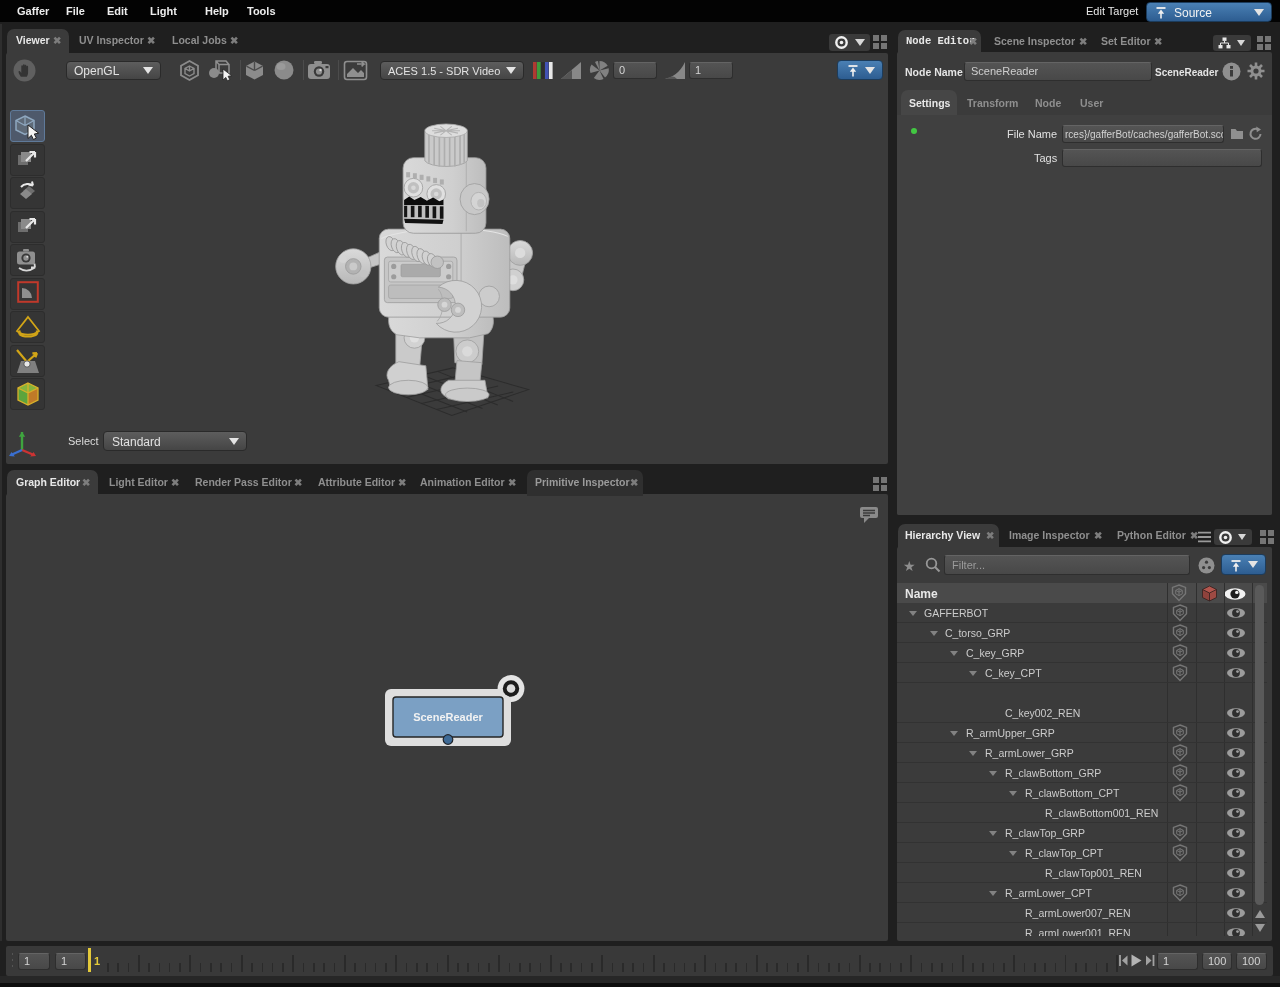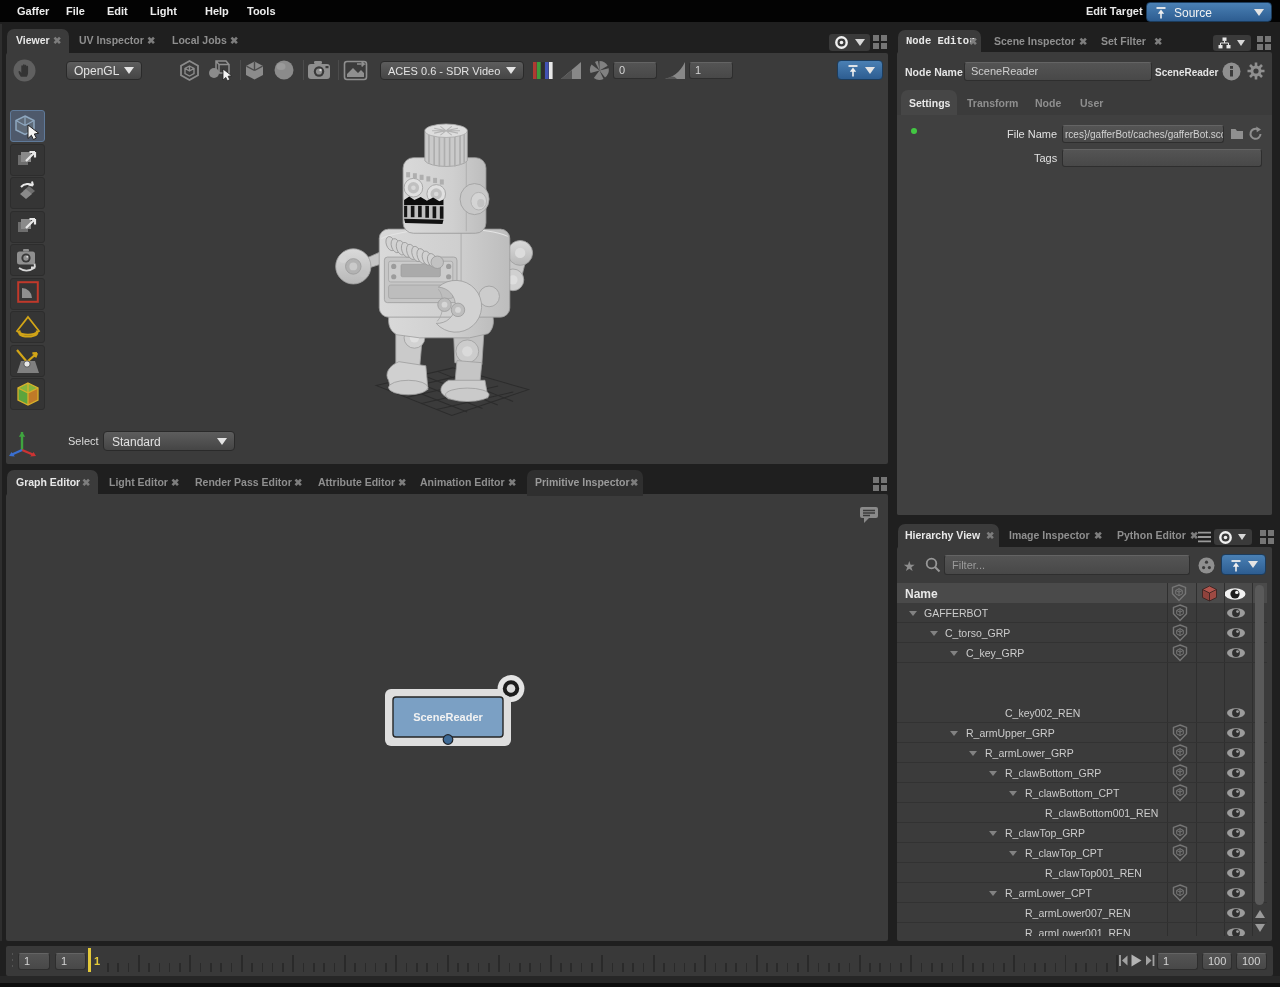--- a/index.html
+++ b/index.html
@@ -26,21 +26,21 @@
 </head>
 <body>
 
 <div id="menubar">
   <span style="left:17px">Gaffer</span>
   <span style="left:66px">File</span>
   <span style="left:107px">Edit</span>
   <span style="left:150px">Light</span>
   <span style="left:205px">Help</span>
   <span style="left:247px">Tools</span>
-  <span style="left:1086px; font-weight:bold; color:#e8e8e8;">Edit Target</span>
+  <span style="left:1086px; font-weight:normal; color:#e8e8e8;">Edit Target</span>
 </div>
 <div class="bluebtn" style="left:1146px; top:2px; width:126px; height:20px;">
   <svg class="abs" style="left:7px; top:3px;" width="14" height="14" viewBox="0 0 14 14">
       <path d="M2.5 2 H11.5" stroke="#f0f0f0" stroke-width="1.8"></path>
       <path d="M7 5.5 V12.5" stroke="#f0f0f0" stroke-width="1.6"></path>
       <path d="M7 3.5 L3.8 7.8 H10.2 Z" fill="#f0f0f0"></path>
     </svg>
   <span style="position:absolute; left:27px; top:3px; font-size:12px; color:#f2f2f2;">Source</span>
   <span class="arr"></span>
 </div>
@@ -64,21 +64,21 @@
     <div style="left:0;top:0"></div>
     <div style="left:8px;top:0"></div>
     <div style="left:0;top:8px"></div>
     <div style="left:8px;top:8px"></div>
   </div>
 
 <svg class="abs" style="left:13px; top:59px;" width="23" height="23" viewBox="0 0 23 23">
     <circle cx="11.5" cy="11.5" r="11" fill="#606060"></circle>
 <path d="M7.8 17.8 C6.8 16.2 5.2 13.6 5.6 12.6 C6 11.8 7 12 7.6 13 L8.3 14 L8.3 7.4 C8.3 5.9 10 5.9 10 7.4 L10 6.3 C10 4.8 11.7 4.8 11.7 6.3 L11.7 6.7 C11.7 5.3 13.4 5.3 13.4 6.8 L13.4 7.7 C13.4 6.5 15.1 6.5 15.1 7.9 L15.1 13.5 C15.1 15.3 14.6 16.6 13.8 17.8 Z" fill="#343434"></path>
   </svg>
-<div class="drop" style="left:66px; top:61px; width:76px; height:19px;">
+<div class="drop" style="left:66px; top:61px; width:95px; height:19px;">
     <span style="position:absolute; left:7px; top:2px;">OpenGL</span>
     <span class="arr"></span>
   </div>
 <svg class="abs" style="left:178px; top:59px;" width="23" height="23" viewBox="0 0 23 23">
   <path d="M11.5 2 L20 6.7 V16.3 L11.5 21 L3 16.3 V6.7 Z" fill="none" stroke="#8b8b8b" stroke-width="1.8"></path>
   <path d="M11.5 7 L16 9.4 V14.6 L11.5 17 L7 14.6 V9.4 Z M11.5 7 V12 M7 9.4 L11.5 12 L16 9.4" fill="none" stroke="#8b8b8b" stroke-width="1.4"></path>
 </svg>
 <svg class="abs" style="left:206px; top:58px;" width="28" height="26" viewBox="0 0 28 26">
   <path d="M10 3 L20 3 L23 6.5 L23 15 L13 15 L10 11.5 Z M10 3 L13 6.5 L13 15 M13 6.5 L23 6.5" fill="none" stroke="#909090" stroke-width="1.5"></path>
   <circle cx="8" cy="15" r="5" fill="#8b8b8b"></circle>
@@ -102,21 +102,21 @@
     <circle cx="13.5" cy="10" r="1.2" fill="#dadada"></circle>
   <rect x="18.5" y="6" width="3" height="2.2" fill="#3a3a3a"></rect>
 </svg>
 <div class="abs" style="left:338px; top:60px; width:1px; height:20px; background:#4c4c4c;"></div>
 <svg class="abs" style="left:343px; top:60px;" width="25" height="21" viewBox="0 0 25 21">
   <rect x="1.5" y="1.5" width="22" height="18" rx="2.5" fill="none" stroke="#8f8f8f" stroke-width="1.6"></rect>
   <path d="M4 14 L10 8 L15 13 L18 10 L21 13 V17 H4 Z" fill="#8f8f8f"></path>
   <path d="M14 4 h7 l-2.4 -2.4 M21 4 l-2.4 2.4" stroke="#8f8f8f" stroke-width="1.5" fill="none"></path>
 </svg>
 <div class="drop" style="left:380px; top:61px; width:144px; height:19px; font-size:11px;">
-    <span style="position:absolute; left:7px; top:3px;">ACES 0.6 - SDR Video</span>
+    <span style="position:absolute; left:7px; top:3px;">ACES 1.5 - SDR Video</span>
     <span class="arr"></span>
   </div>
 <svg class="abs" style="left:533px; top:62px;" width="20" height="17" viewBox="0 0 20 17">
   <rect x="0" y="0" width="3.6" height="17" fill="#b03a32"></rect>
   <rect x="4" y="0" width="3.6" height="17" fill="#3d9a3d"></rect>
   <rect x="8" y="0" width="3.6" height="17" fill="#2e2e2e"></rect>
   <rect x="12" y="0" width="3.6" height="17" fill="#4153b4"></rect>
   <rect x="16" y="0" width="3.6" height="17" fill="#e8e8e8"></rect>
 </svg>
 <svg class="abs" style="left:560px; top:61px;" width="22" height="19" viewBox="0 0 22 19">
@@ -339,21 +339,21 @@
   <g stroke-width="2.4" fill="none">
     <path d="M16 26 L16 8" stroke="#3fa43f"></path>
       <path d="M16 8 l-3.2 4.8 h6.4 Z" fill="#3fa43f" stroke="none"></path>
     <path d="M16 26 L28 31" stroke="#c33"></path>
       <path d="M30 32 l-5.8 0.5 l3.4 -4.6 Z" fill="#c33" stroke="none"></path>
     <path d="M16 26 L5 31" stroke="#3a6fd0"></path>
       <path d="M3 32 l5.8 0.6 l-3.2 -4.7 Z" fill="#3a6fd0" stroke="none"></path>
   </g>
 </svg>
 <span class="lbl" style="left:68px; top:435px; font-size:11px;">Select</span>
-<div class="drop" style="left:103px; top:431px; width:132px; height:20px;">
+<div class="drop" style="left:103px; top:431px; width:144px; height:20px;">
     <span style="position:absolute; left:8px; top:3px;">Standard</span>
     <span class="arr"></span>
   </div>
 
 <div class="abs" style="left:6px; top:494px; width:882px; height:447px; background:#3b3b3b; border-radius:2px;"></div>
 <div class="abs" style="left:7px; top:470px; width:91px; height:26px; background:#3b3b3b; border-radius:7px 7px 0 0;"></div>
 <span class="tabtxt abs" style="left:16px; top:476px;">Graph Editor</span>
 <span class="xi" style="left:82px; top:477px;">✖</span>
 <span class="itab" style="left:109px; top:476px;">Light Editor</span>
 <span class="xi" style="left:171px; top:477px;">✖</span>
@@ -388,21 +388,21 @@
   <text x="68" y="46" font-size="11" font-weight="bold" fill="#f2f2f2" text-anchor="middle" font-family="Liberation Sans, sans-serif">SceneReader</text>
   <circle cx="68" cy="64.5" r="4.8" fill="#3e6a96" stroke="#20242a" stroke-width="1.2"></circle>
 </svg>
 
 <div class="abs" style="left:897px; top:52px; width:375px; height:463px; background:#3b3b3b; border-radius:2px;"></div>
 <div class="abs" style="left:898px; top:30px; width:83px; height:24px; background:#3b3b3b; border-radius:7px 7px 0 0;"></div>
 <span class="tabtxt abs" style="left:906px; top:35px;font-family:Liberation Mono, monospace;">Node Editor</span>
 <span class="xi" style="left:969px; top:36px;">✖</span>
 <span class="itab" style="left:994px; top:35px;">Scene Inspector</span>
 <span class="xi" style="left:1079px; top:36px;">✖</span>
-<span class="itab" style="left:1101px; top:35px;">Set Filter</span>
+<span class="itab" style="left:1101px; top:35px;">Set Editor</span>
 <span class="xi" style="left:1154px; top:36px;">✖</span>
 <div class="abs" style="left:1213px; top:35px; width:38px; height:16px; background:#3a3a3a; border-radius:3px;"></div>
 <svg class="abs" style="left:1218px; top:37px;" width="13" height="12" viewBox="0 0 13 12">
   <rect x="4.5" y="0.5" width="4" height="3.4" fill="#e8e8e8"></rect>
     <rect x="0.5" y="8" width="4" height="3.4" fill="#e8e8e8"></rect>
     <rect x="8.5" y="8" width="4" height="3.4" fill="#e8e8e8"></rect>
   <path d="M6.5 4 V6 M2.5 8 V6 H10.5 V8" stroke="#e8e8e8" stroke-width="1" fill="none"></path>
 </svg>
 <div class="abs" style="left:1237px; top:40px; width:0; height:0; border-left:4.5px solid transparent; border-right:4.5px solid transparent; border-top:6.5px solid #d8d8d8;"></div>
 <div class="gridicon" style="left:1257px; top:36px;">
@@ -560,20 +560,30 @@
 <div class="hrow" style="top:40px; left:0;">
       <span class="htri" style="left:53px;"></span>
       <span class="hname" style="left:69px;">C_key_GRP</span>
       <svg class="abs" style="left:275px; top:1px;" width="16" height="18" viewBox="0 0 16 18">
         <use href="#shield"></use>
       </svg>
       <svg class="abs" style="left:328px; top:4px;" width="22" height="12" viewBox="0 0 22 12">
         <use href="#eye"></use>
       </svg>
     </div>
+<div class="hrow" style="top:60px; left:0;">
+      <span class="htri" style="left:72px;"></span>
+      <span class="hname" style="left:88px;">C_key_CPT</span>
+      <svg class="abs" style="left:275px; top:1px;" width="16" height="18" viewBox="0 0 16 18">
+        <use href="#shield"></use>
+      </svg>
+      <svg class="abs" style="left:328px; top:4px;" width="22" height="12" viewBox="0 0 22 12">
+        <use href="#eye"></use>
+      </svg>
+    </div>
 <div class="hrow" style="top:100px; left:0;">
       <span class="hname" style="left:108px;">C_key002_REN</span>
       <svg class="abs" style="left:328px; top:4px;" width="22" height="12" viewBox="0 0 22 12">
         <use href="#eye"></use>
       </svg>
     </div>
 <div class="hrow" style="top:120px; left:0;">
       <span class="htri" style="left:53px;"></span>
       <span class="hname" style="left:69px;">R_armUpper_GRP</span>
       <svg class="abs" style="left:275px; top:1px;" width="16" height="18" viewBox="0 0 16 18">

